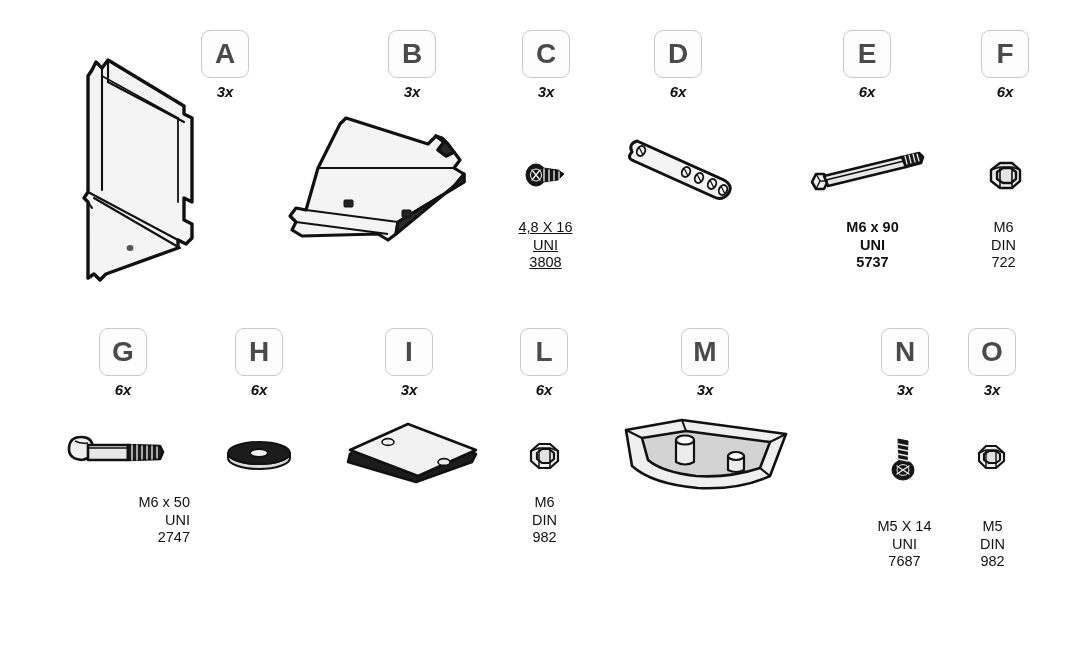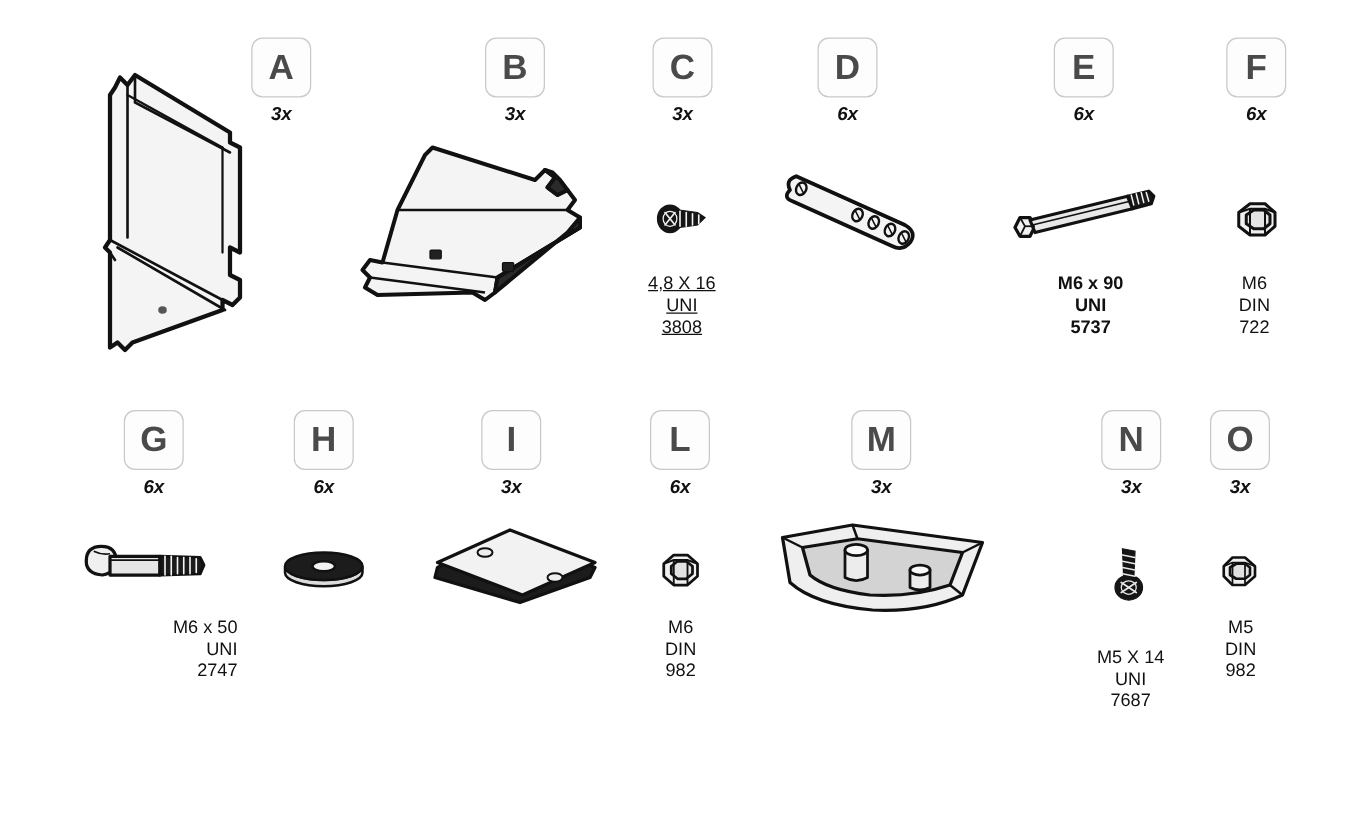--- a/index.html
+++ b/index.html
@@ -437,19 +437,19 @@
         <path d="M9 11 L14 8 L21 8 L25 11 L25 17 L21 20 L14 20 L9 17 Z" fill="#e0e0e0"></path>
       </g>
       <g fill="none" stroke="#111" stroke-width="1.4">
         <path d="M4 10 L11 7 L21 7 L29 10"></path>
         <path d="M11 7 L11 25"></path>
           <path d="M21 7 L21 25"></path>
       </g>
     </svg>
   </div>
 
-  <div class="spec" style="left:925px; top:494px; width:135px;">
+  <div class="spec" style="left:925px; top:518px; width:135px;">
     <div>M5</div>
     <div>DIN</div>
     <div>982</div>
   </div>
 
 </div>
 
 </body></html>

